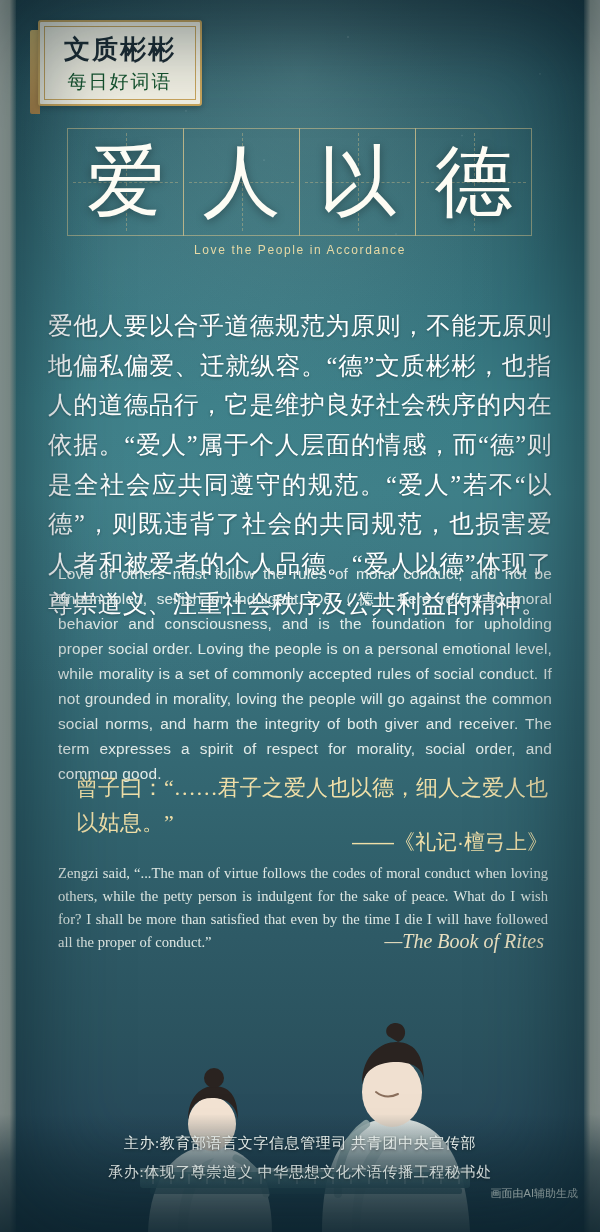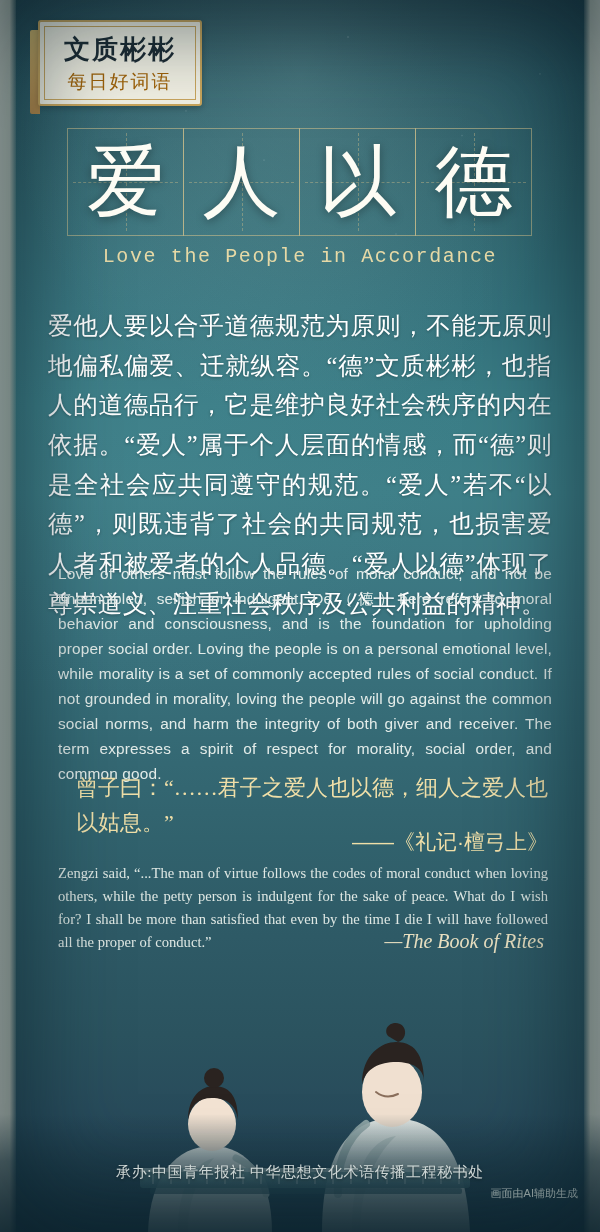--- a/index.html
+++ b/index.html
@@ -90,21 +90,21 @@
     font-family: "Liberation Serif", serif;
     font-size: 26px;
     font-weight: 700;
     letter-spacing: 2px;
     color: #1d2b33;
   }
   .badge .line2 {
     font-family: "Liberation Serif", serif;
     font-size: 19px;
     letter-spacing: 2px;
-    color: #a16207;
+    color: #14532d;
   }
   .badge-ribbon {
     position: absolute;
     left: 30px;
     top: 30px;
     width: 10px;
     height: 84px;
     background: linear-gradient(180deg,#d9b96b,#b8894a);
     border-radius: 2px 0 0 2px;
   }
@@ -151,22 +151,22 @@
     text-shadow: 0 2px 10px rgba(0,0,0,.35);
   }
 
   
   .en-title {
     position: absolute;
     left: 0; right: 0;
     top: 242px;
     text-align: center;
     color: #e6d9a6;
-    font-family: Liberation Mono, monospace;
-    font-size: 20px;
+    font-family: Liberation Sans, sans-serif;
+    font-size: 12px;
     letter-spacing: 1.6px;
     line-height: 1.45;
   }
 
   
   .cn-body {
     position: absolute;
     left: 48px;
     right: 48px;
     top: 306px;
@@ -375,18 +375,19 @@
           <rect x="440" y="242" width="2" height="10"></rect>
             <rect x="458" y="242" width="2" height="10"></rect>
         </g>
         <rect x="150" y="256" width="312" height="6" rx="2" fill="#2f5a65" opacity="0.65"></rect>
       </g>
     </svg>
     <div class="ground"></div>
   </div>
 
   <div class="footer">
-    <div>承办:中国青年报社  中华思想文化术语传播工程秘书处</div>
+    <div>主办:教育部语言文字信息管理司  共青团中央宣传部</div>
+    <div>承办:体现了尊崇道义  中华思想文化术语传播工程秘书处</div>
   </div>
   <div class="ai-note">画面由AI辅助生成</div>
 
   <div class="vignette"></div>
 </div>
 
 </body></html>

